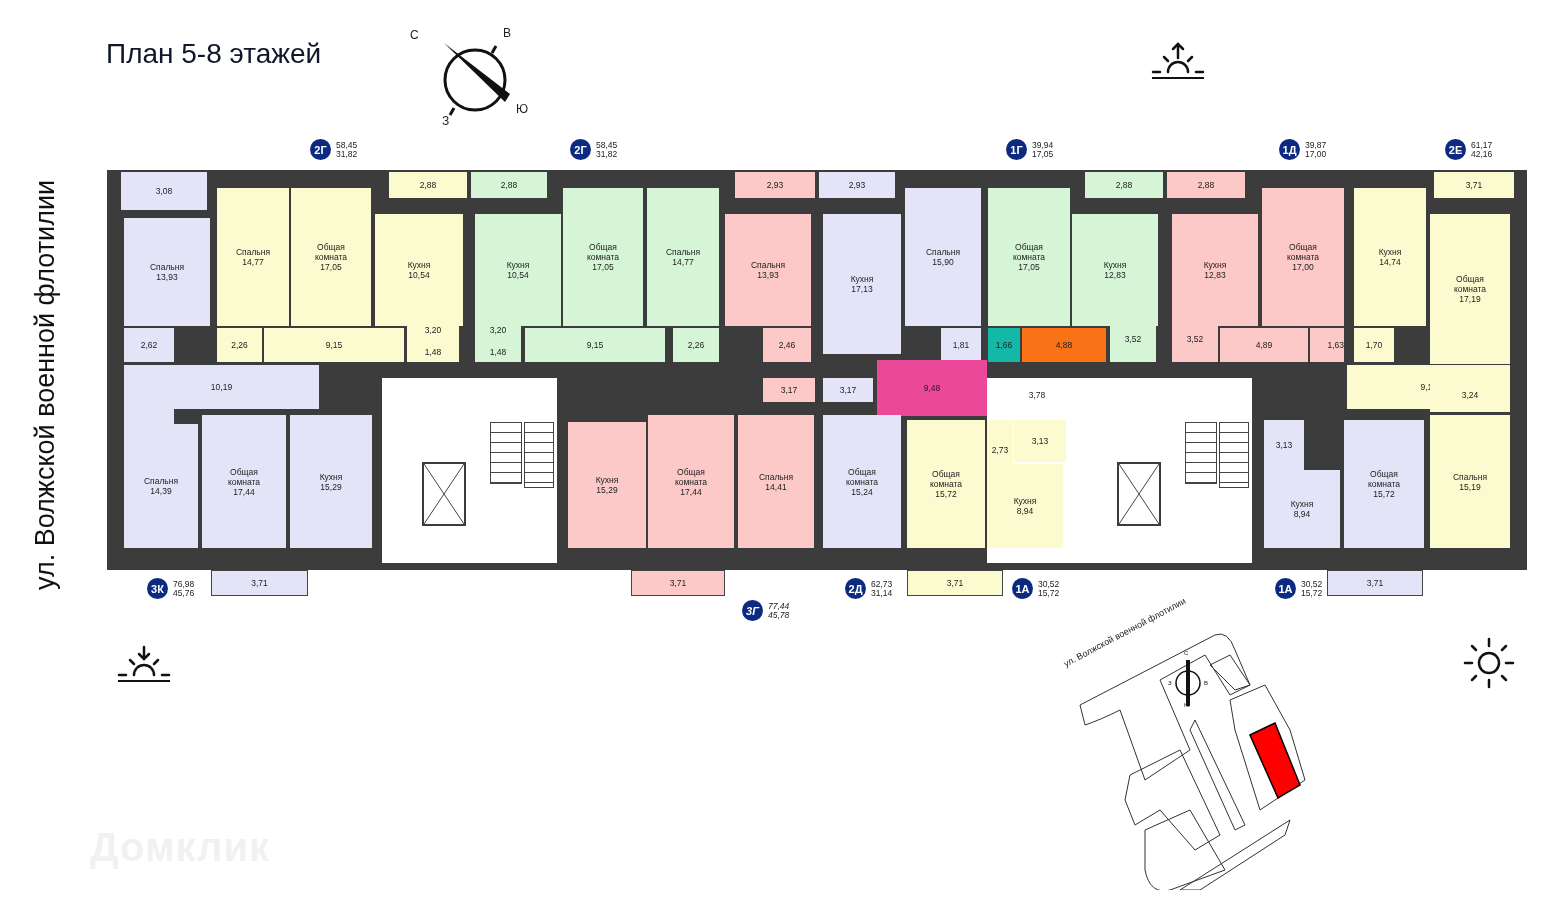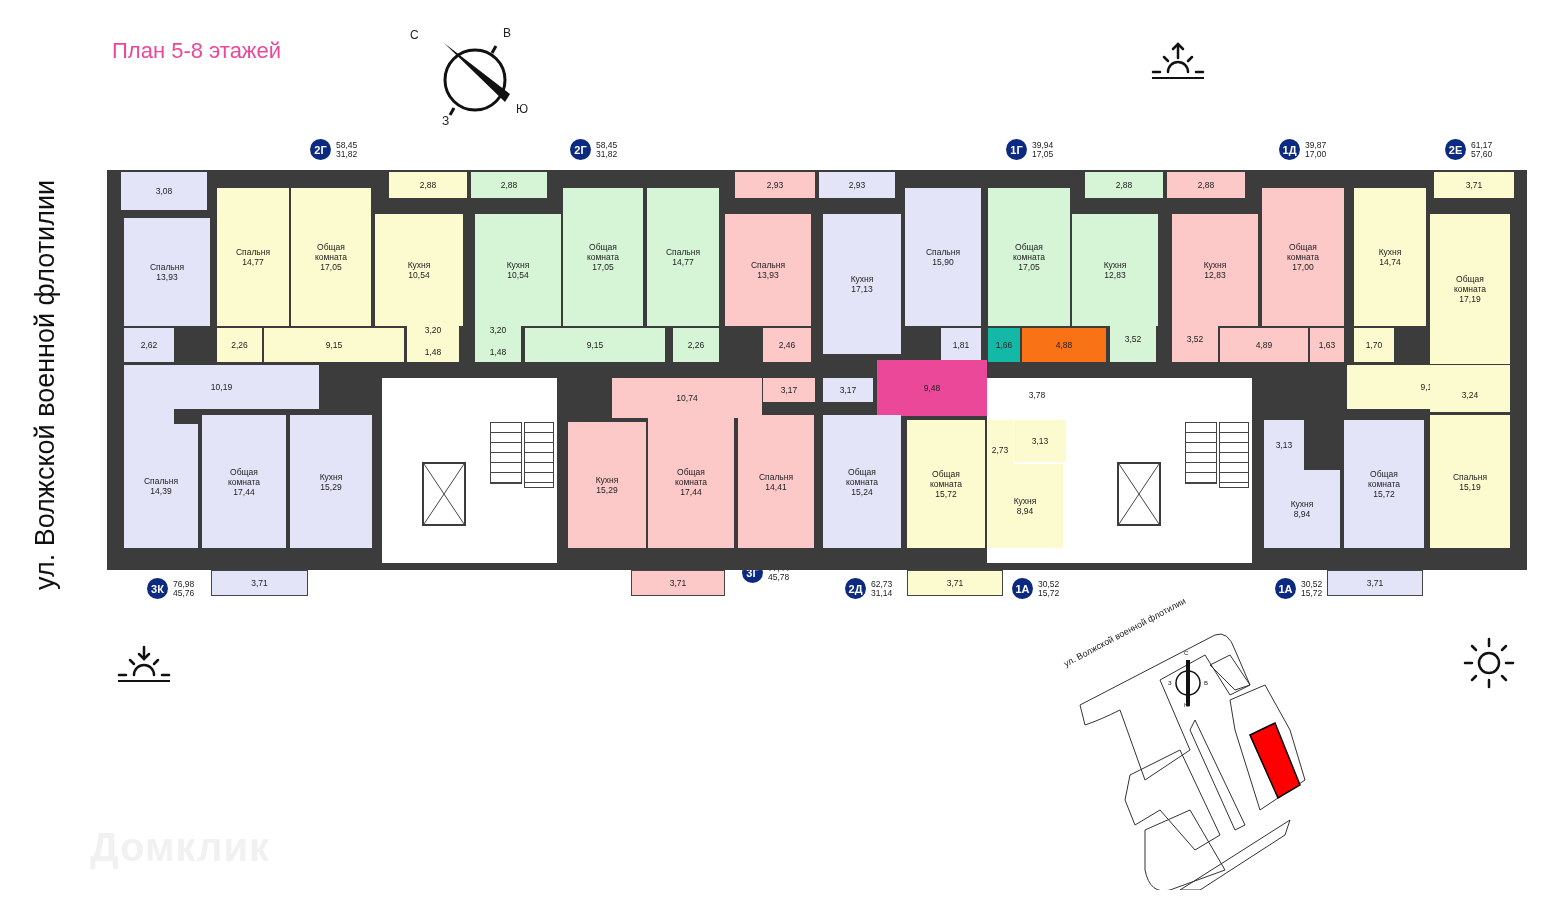--- a/index.html
+++ b/index.html
@@ -1,18 +1,18 @@
 <!DOCTYPE html>
 <html><head>
 <meta charset="utf-8">
 <style>
   html,body{margin:0;padding:0;background:#fff;}
   body{width:1550px;height:911px;position:relative;overflow:hidden;font-family:"Liberation Sans",sans-serif;color:#222;}
   .abs{position:absolute;}
-  .title{left:112px;top:38px;font-size:22px;color:#ec4899;}
+  .title{left:106px;top:38px;font-size:28px;color:#0f172a;}
   .street{left:30px;top:590px;transform-origin:left top;transform:rotate(-90deg);font-size:27px;color:#111;white-space:nowrap;}
   .plan{left:107px;top:170px;width:1420px;height:400px;}
   .room{position:absolute;font-size:8.5px;line-height:10px;text-align:center;display:flex;flex-direction:column;justify-content:center;align-items:center;color:#222;}
   .room .n{white-space:pre-line;}
   .wall{position:absolute;background:#3c3c3c;}
   .badge{position:absolute;display:flex;align-items:center;gap:5px;}
   .badge .c{width:21px;height:21px;border-radius:50%;background:#0b2a80;color:#fff;font-size:11px;font-weight:bold;display:flex;align-items:center;justify-content:center;}
   .badge .v{font-size:8.5px;line-height:9px;color:#222;}
   .bal{position:absolute;font-size:8.5px;display:flex;align-items:center;justify-content:center;border:1px solid #444;box-sizing:border-box;}
   .stair{position:absolute;border:1px solid #444;background:repeating-linear-gradient(to bottom,#fff 0 9px,#444 9px 10px);}
@@ -96,28 +96,28 @@
 <div class="badge" style="left:1006px;top:139px;">
   <span class="c">1Г</span>
   <span class="v"><span>39,94</span><br><span>17,05</span></span>
 </div>
 <div class="badge" style="left:1279px;top:139px;">
   <span class="c">1Д</span>
   <span class="v"><span>39,87</span><br><span>17,00</span></span>
 </div>
 <div class="badge" style="left:1445px;top:139px;">
   <span class="c">2Е</span>
-  <span class="v"><span>61,17</span><br><span>57,60</span></span>
+  <span class="v"><span>61,17</span><br><span>42,16</span></span>
 </div>
 
 <div class="badge" style="left:147px;top:578px;">
   <span class="c">3К</span>
   <span class="v"><span>76,98</span><br><span>45,76</span></span>
 </div>
-<div class="badge" style="left:742px;top:562px;">
+<div class="badge" style="left:742px;top:600px;font-style:italic;">
   <span class="c">3Г</span>
   <span class="v"><span>77,44</span><br><span>45,78</span></span>
 </div>
 <div class="badge" style="left:845px;top:578px;">
   <span class="c">2Д</span>
   <span class="v"><span>62,73</span><br><span>31,14</span></span>
 </div>
 <div class="badge" style="left:1012px;top:578px;">
   <span class="c">1А</span>
   <span class="v"><span>30,52</span><br><span>15,72</span></span>
@@ -296,21 +296,21 @@
       <span>17,00</span>
     </div>
   <div class="room" style="left:1065px;top:146px;width:46px;height:46px;background:#fcc8c8;">
       <span class="n"></span>
       <span>3,52</span>
     </div>
   <div class="room" style="left:1113px;top:158px;width:88px;height:34px;background:#fcc8c8;">
       <span class="n"></span>
       <span>4,89</span>
     </div>
-  <div class="room" style="left:1203px;top:158px;width:34px;height:34px;background:#fcc8c8;">
+  <div class="room" style="left:1203px;top:158px;width:34px;height:34px;background:#fcc8c8;align-items:flex-end;">
       <span class="n"></span>
       <span>1,63</span>
     </div>
 
   <div class="room" style="left:1247px;top:18px;width:72px;height:138px;background:#fbfbcf;">
       <span class="n">Кухня</span>
       <span>14,74</span>
     </div>
   <div class="room" style="left:1327px;top:2px;width:80px;height:26px;background:#fbfbcf;">
       <span class="n"></span>
@@ -341,24 +341,20 @@
   <div class="room" style="left:95px;top:245px;width:84px;height:133px;background:#e4e4f8;">
       <span class="n">Общая
 комната</span>
       <span>17,44</span>
     </div>
   <div class="room" style="left:183px;top:245px;width:82px;height:133px;background:#e4e4f8;">
       <span class="n">Кухня</span>
       <span>15,29</span>
     </div>
 
-  <div class="room" style="left:505px;top:208px;width:150px;height:40px;background:#fcc8c8;">
-      <span class="n"></span>
-      <span>10,74</span>
-    </div>
   <div class="room" style="left:656px;top:208px;width:52px;height:24px;background:#fcc8c8;">
       <span class="n"></span>
       <span>3,17</span>
     </div>
   <div class="room" style="left:461px;top:252px;width:78px;height:126px;background:#fcc8c8;">
       <span class="n">Кухня</span>
       <span>15,29</span>
     </div>
   <div class="room" style="left:541px;top:245px;width:86px;height:133px;background:#fcc8c8;">
       <span class="n">Общая

